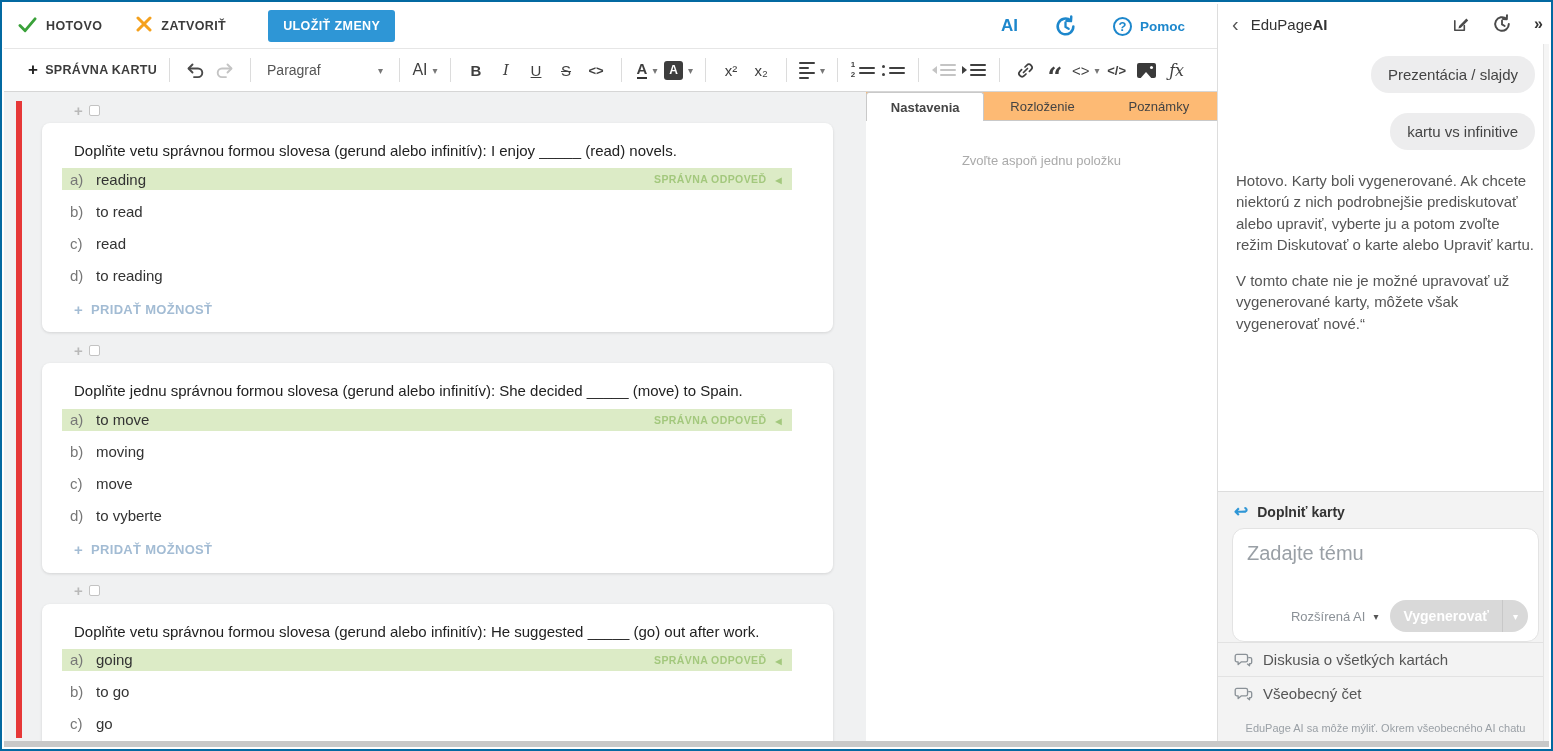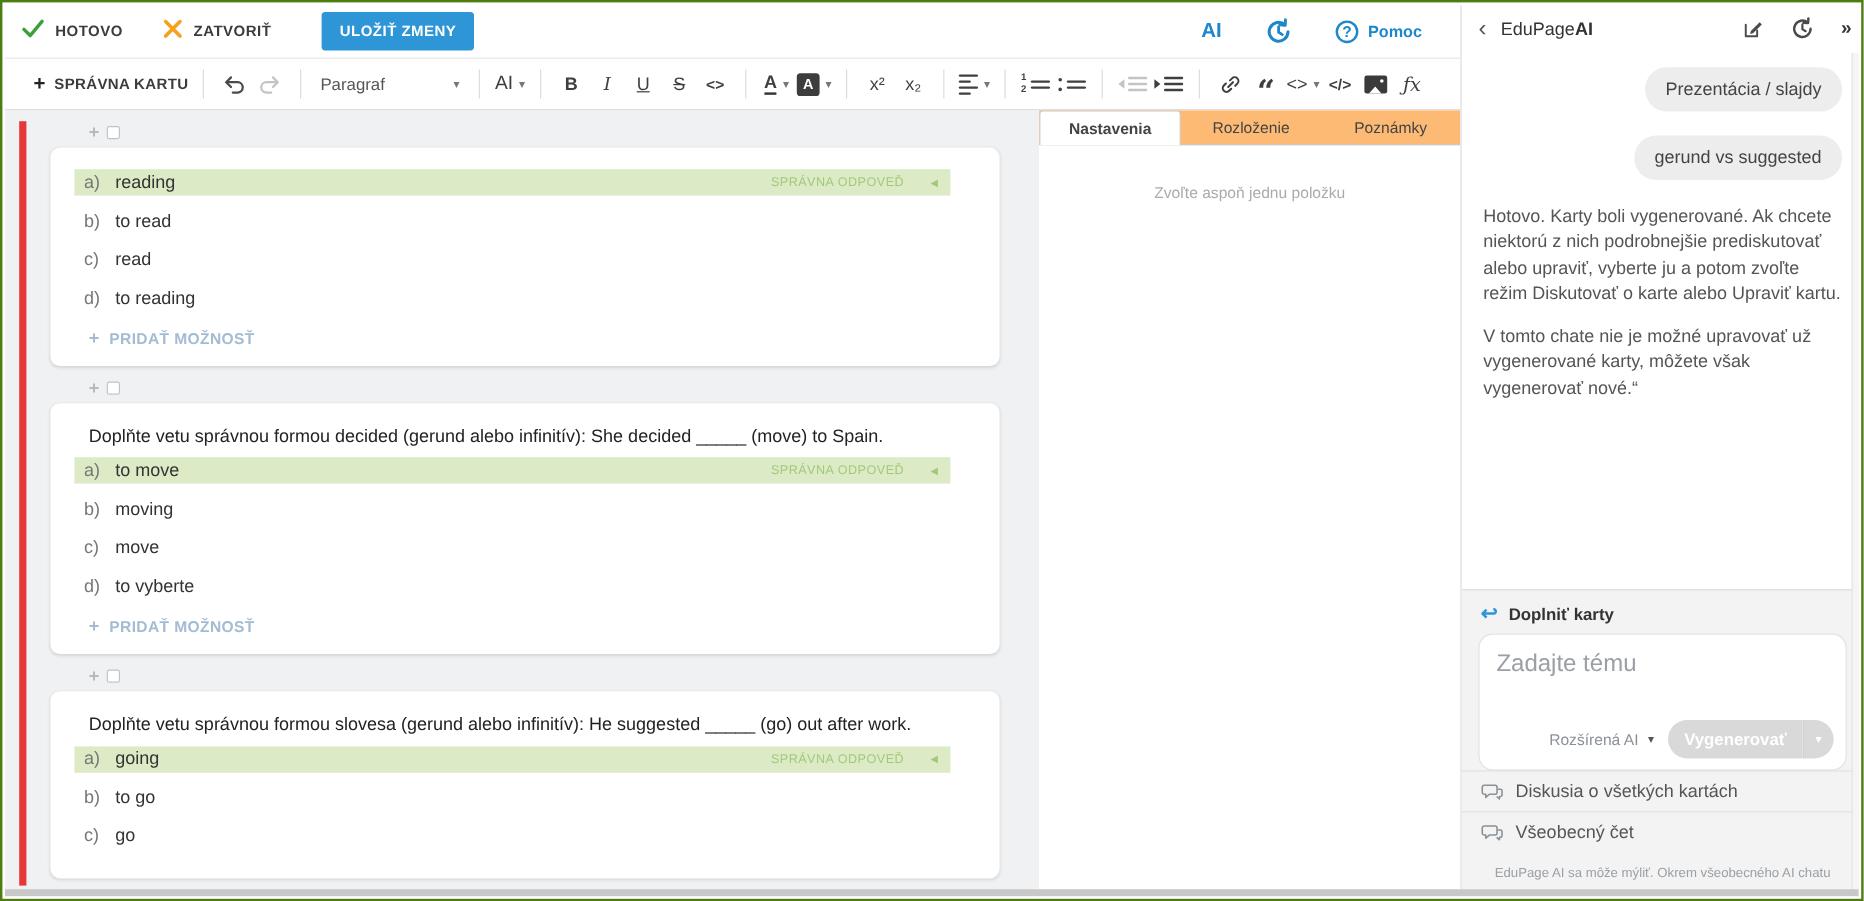--- a/index.html
+++ b/index.html
@@ -1,18 +1,18 @@
 <!DOCTYPE html>
 <html><head>
 <meta charset="utf-8">
 <style>
   * { margin:0; padding:0; box-sizing:border-box; }
   html,body { width:1553px; height:751px; overflow:hidden;
     font-family:"Liberation Sans", sans-serif; background:#fff; }
-  .frame { position:absolute; inset:0; border:2px solid #4d7c0f; }
+  .frame { position:absolute; inset:0; border:2px solid #0369a1; }
   .app { position:absolute; inset:2px; background:#fff; overflow:hidden; }
   .bottom-strip { position:absolute; left:0; right:0; bottom:0; height:6px; background:#c8c8c8; z-index:60; }
 
   
   .topbar { position:absolute; left:0; top:0; width:1213px; height:44px; background:#fff;
     display:flex; align-items:center; padding:0 14px; }
   .tb-item { display:flex; align-items:center; gap:9px; margin-right:34px; cursor:pointer; }
   .tb-label { font-size:12.5px; font-weight:bold; color:#3c3c3c; letter-spacing:.4px; }
   .save-btn { background:#2e96d6; color:#fff; font-size:12.5px; font-weight:bold;
     letter-spacing:.4px; padding:9px 15px; border:none; border-radius:3px; cursor:pointer; }
@@ -70,22 +70,22 @@
   .card { position:relative; background:#fff; border-radius:8px; box-shadow:0 1px 3px rgba(0,0,0,.12);
     padding:18px 32px 14px; }
   .ai-tab { position:absolute; right:-32px; top:14px; width:32px; height:55px; background:#e4e6e9;
     border-radius:0 16px 16px 0; display:flex; align-items:center; justify-content:center;
     color:#9aa0a6; font-size:15px; cursor:pointer; z-index:-1; }
   .card .qtext { font-size:15px; color:#222; line-height:1.35; margin-bottom:7px; }
   .opt { display:flex; align-items:center; height:22px; margin:0 0 10px -12px; width:730px; padding:0 10px 0 8px; }
   .opt .letter { width:26px; color:#777; font-size:15px; flex:none; }
   .opt .otext { color:#333; font-size:15px; }
   .opt.correct { background:#dcebc6; }
-  .correct-badge { margin-left:auto; display:flex; align-items:center; gap:22px;
-    color:#a3c87d; font-size:10.5px; font-weight:normal; letter-spacing:.4px; }
+  .correct-badge { margin-left:auto; display:flex; align-items:flex-end; gap:9px;
+    color:#a3c87d; font-size:10.5px; font-weight:bold; letter-spacing:.4px; }
   .correct-badge .mark { font-size:8px; }
   .add-option { display:flex; align-items:center; gap:8px; margin-top:14px; height:18px;
     color:#a3bcd4; font-size:13px; font-weight:bold; letter-spacing:.3px; cursor:pointer; }
   .add-option .plus { font-size:15px; }
 
   
   .settings { position:absolute; left:862px; top:88px; width:351px; bottom:6px; background:#fff; }
   .tabstrip { height:29px; background:#fdba74; border-bottom:1px solid #c9c9c9; display:flex; }
   .tab { flex:1; display:flex; align-items:center; justify-content:center; font-size:13px; color:#444; cursor:pointer; }
   .tab.active { background:#fff; border:1px solid #c9c9c9; border-bottom:none; border-radius:3px 3px 0 0;
@@ -312,20 +312,21 @@
   <div class="editor">
     <div class="red-bar"></div>
     <div class="cards">
 
       <div class="card-sep">
         <span class="sep-plus">+</span>
         <span class="sep-box"></span>
       </div>
       <div class="card">
         <div class="ai-tab">AI</div>
+        <div class="qtext">Doplňte vetu správnou formou slovesa (gerund alebo infinitív): I enjoy _____ (read) novels.</div>
         <div class="opt correct">
           <span class="letter">a)</span>
           <span class="otext">reading</span>
           <span class="correct-badge">
             <span>SPRÁVNA ODPOVEĎ</span>
             <span class="mark">◀</span>
           </span>
         </div>
         <div class="opt">
           <span class="letter">b)</span>
@@ -344,21 +345,21 @@
           <span>PRIDAŤ MOŽNOSŤ</span>
         </div>
       </div>
 
       <div class="card-sep">
         <span class="sep-plus">+</span>
         <span class="sep-box"></span>
       </div>
       <div class="card">
         <div class="ai-tab">AI</div>
-        <div class="qtext">Doplňte vetu správnou formou decided (gerund alebo infinitív): She decided _____ (move) to Spain.</div>
+        <div class="qtext">Doplňte jednu správnou formou slovesa (gerund alebo infinitív): She decided _____ (move) to Spain.</div>
         <div class="opt correct">
           <span class="letter">a)</span>
           <span class="otext">to move</span>
           <span class="correct-badge">
             <span>SPRÁVNA ODPOVEĎ</span>
             <span class="mark">◀</span>
           </span>
         </div>
         <div class="opt">
           <span class="letter">b)</span>
@@ -433,21 +434,21 @@
                 <polyline points="16.5,1.5 16.2,5.8 12,5.4" fill="none" stroke="#4a4a4a" stroke-width="2.2" stroke-linecap="round" stroke-linejoin="round"></polyline>
                 <path d="M11 7 v4.4 l3 1.8" fill="none" stroke="#4a4a4a" stroke-width="2" stroke-linecap="round"></path>
               </svg>
         </span>
         <span class="collapse">»</span>
       </span>
     </div>
 
     <div class="chat">
       <div class="bubble">Prezentácia / slajdy</div>
-      <div class="bubble">gerund vs suggested</div>
+      <div class="bubble">kartu vs infinitive</div>
       <div class="ai-msg">Hotovo. Karty boli vygenerované. Ak chcete niektorú z nich podrobnejšie prediskutovať alebo upraviť, vyberte ju a potom zvoľte režim Diskutovať o karte alebo Upraviť kartu.</div>
       <div class="ai-msg">V tomto chate nie je možné upravovať už vygenerované karty, môžete však vygenerovať nové.“</div>
     </div>
 
     <div class="compose">
       <div class="compose-head">
         <span class="reply-ic">↩</span>
         <span class="compose-title">Doplniť karty</span>
       </div>
       <div class="topic-box">

